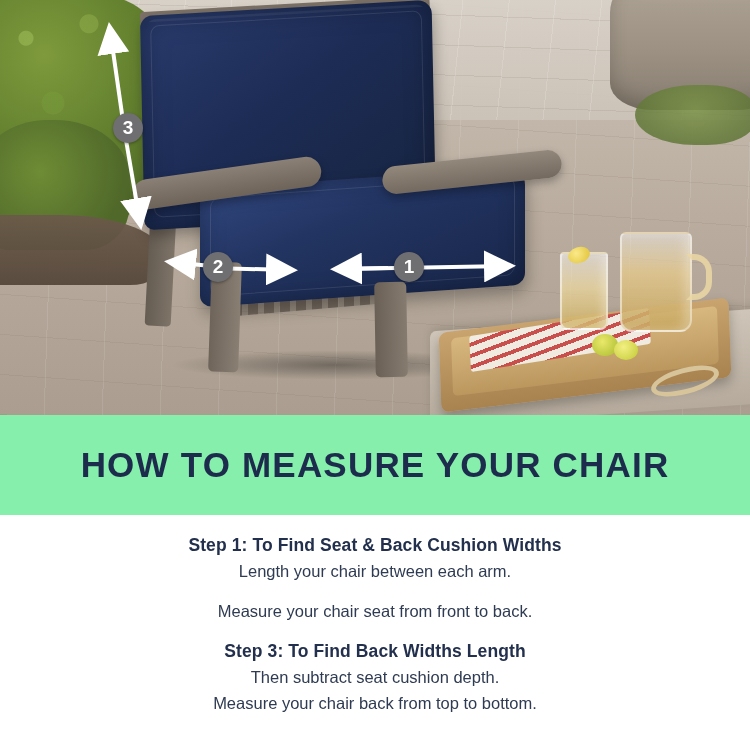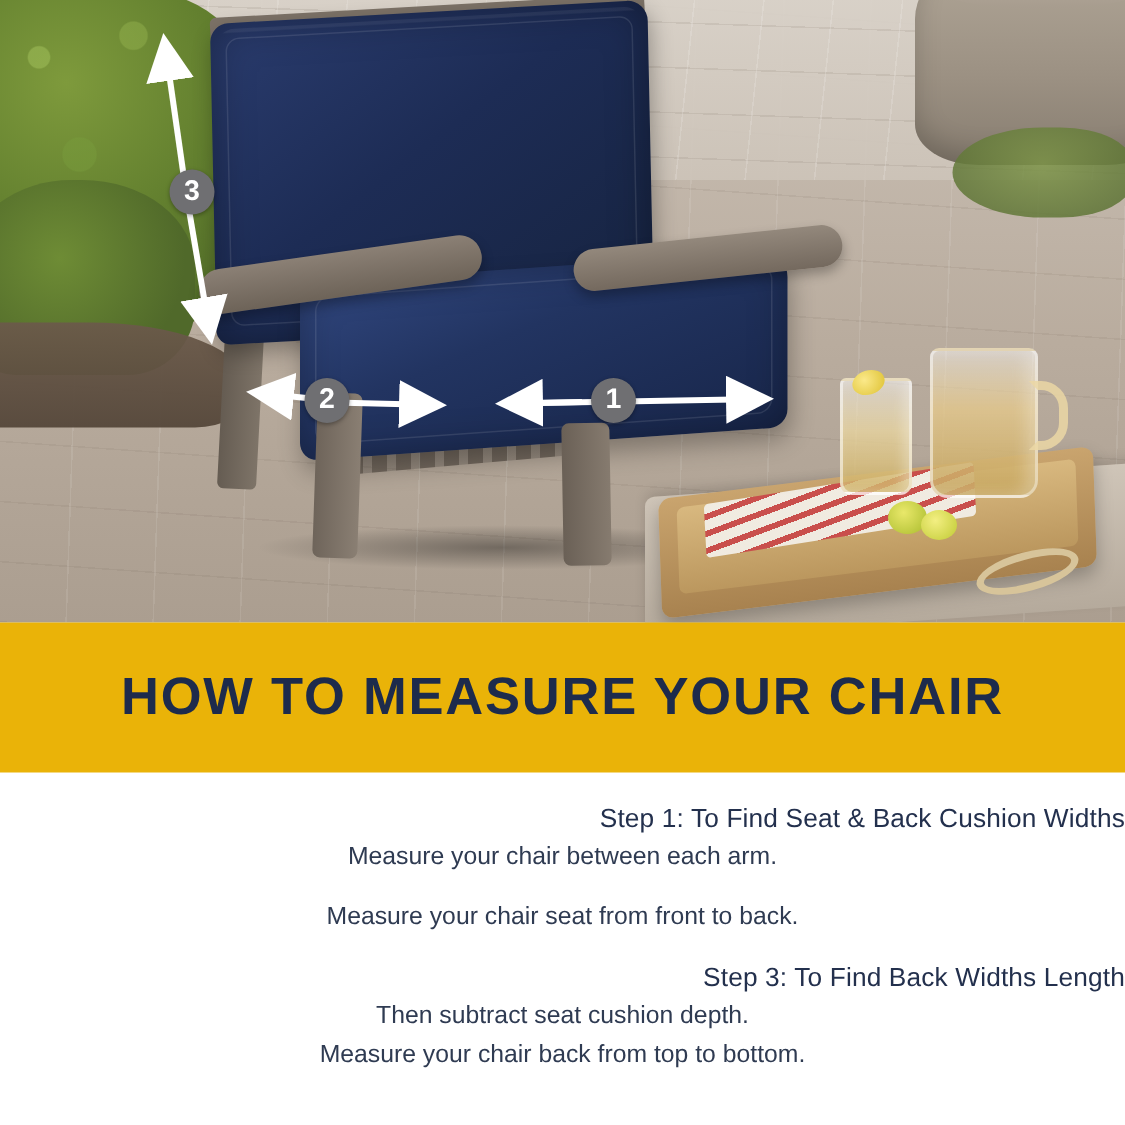--- a/index.html
+++ b/index.html
@@ -264,21 +264,21 @@
     font-family: "Liberation Sans", sans-serif;
     box-shadow: 0 1px 3px rgba(0,0,0,.35);
   }
   .badge-1 { left: 394px; top: 252px; }
   .badge-2 { left: 203px; top: 252px; }
   .badge-3 { left: 113px; top: 113px; }
 
   
   .band {
     position:absolute; left:0; top:415px; width:750px; height:100px;
-    background:#eab308;
+    background:#86efac;
     display:flex; flex-direction:column; align-items:center; justify-content:center;
   }
   .band h1 {
     font-size: 35px;
     letter-spacing: 1.2px;
     color:#1d2b4c;
     font-weight:bold;
     font-family:"Liberation Sans", sans-serif;
     line-height:1.05;
   }
@@ -293,24 +293,23 @@
 
   
   .steps {
     position:absolute; left:0; top:515px; width:750px; height:235px;
     padding-top: 20px;
     text-align:center;
   }
   .step { margin-bottom: 18px; }
   .step-title {
     font-size: 17.5px;
-    font-weight: normal;
+    font-weight: bold;
     color:#23304d;
     letter-spacing:.1px;
-    text-align:right;
   }
   .step-desc {
     font-size: 16.5px;
     color:#2f3b52;
     margin-top: 4px;
     line-height: 1.35;
   }
 </style>
 </head>
 <body>
@@ -384,21 +383,21 @@
     <div class="badge badge-3">3</div>
   </div>
 
   <div class="band">
     <h1>HOW TO MEASURE YOUR CHAIR</h1>
   </div>
 
   <div class="steps">
     <div class="step">
       <div class="step-title">Step 1: To Find Seat &amp; Back Cushion Widths</div>
-      <div class="step-desc">Measure your chair between each arm.</div>
+      <div class="step-desc">Length your chair between each arm.</div>
     </div>
     <div class="step">
       <div class="step-desc">Measure your chair seat from front to back.</div>
     </div>
     <div class="step">
       <div class="step-title">Step 3: To Find Back Widths Length</div>
       <div class="step-desc">Then subtract seat cushion depth.</div>
       <div class="step-desc">Measure your chair back from top to bottom.</div>
     </div>
   </div>

